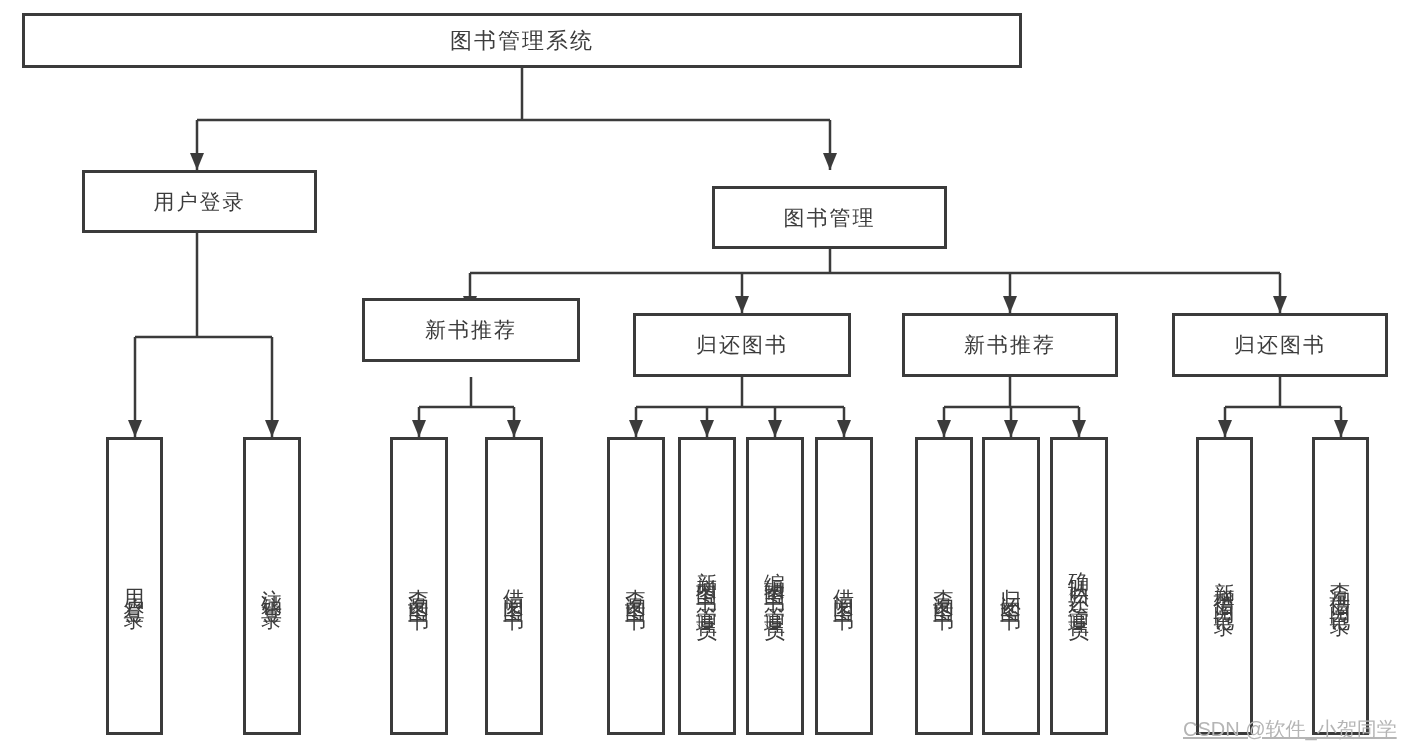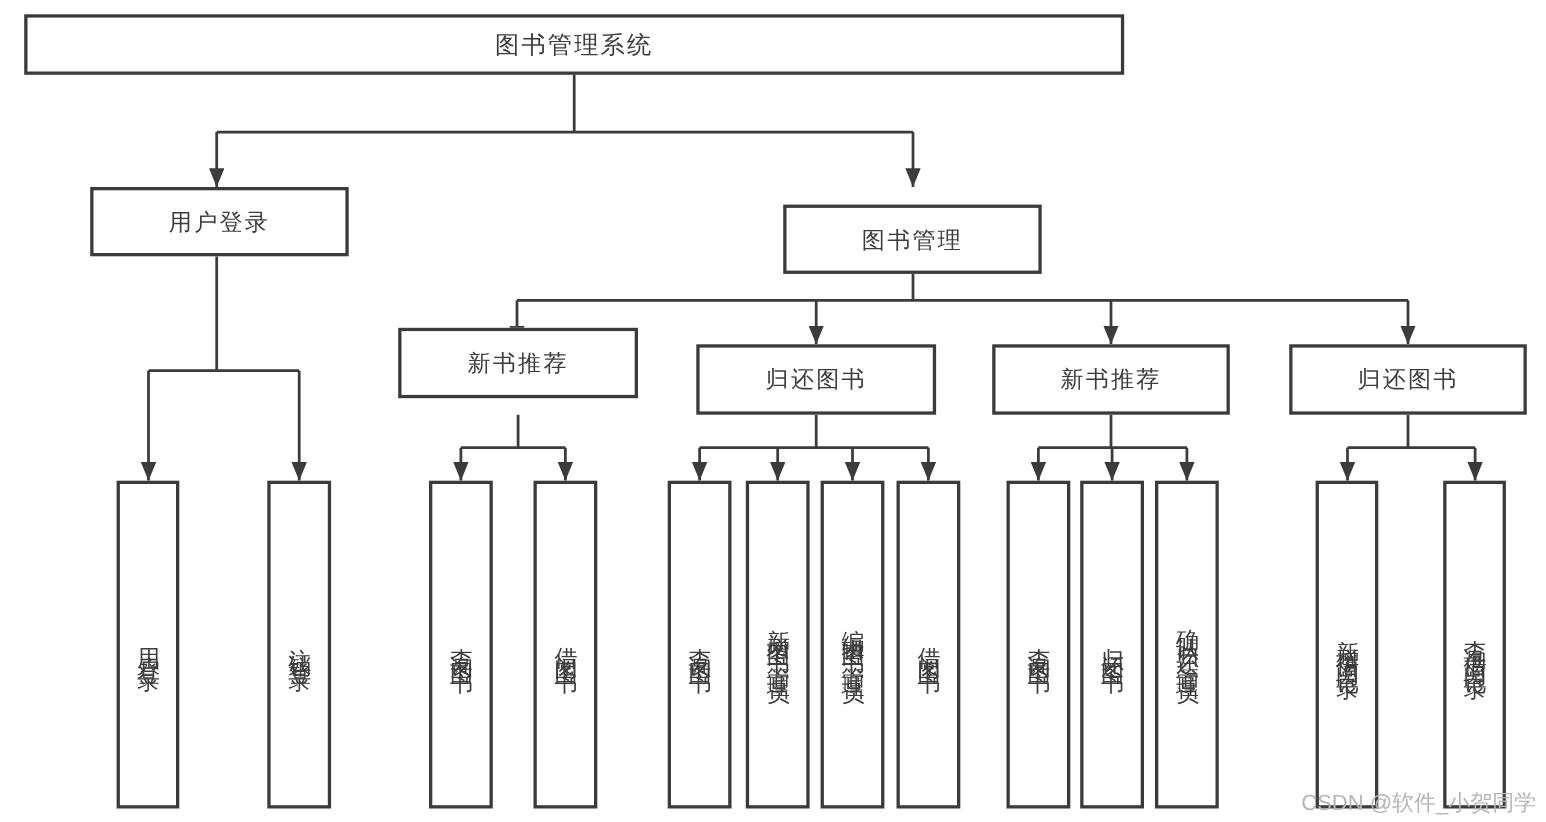--- a/index.html
+++ b/index.html
@@ -17,21 +17,21 @@
     color:var(--text);
   }
   .box.h span{font-size:21px;letter-spacing:2px;white-space:nowrap;}
   .box.root span{font-size:22px;}
   .box.v span{
     writing-mode:vertical-rl;text-orientation:mixed;
     font-size:21px;letter-spacing:7px;line-height:1;white-space:nowrap;
   }
   .watermark{
     position:absolute;z-index:5;left:1183px;top:716px;
-    color:var(--wm);font-size:20px;white-space:nowrap;
+    color:var(--wm);font-size:20px;white-space:nowrap;text-decoration:underline;
   }
 </style>
 </head>
 <body>
 
 <div class="canvas">
 
   <svg class="wires" width="1405" height="747" viewBox="0 0 1405 747">
     <defs>
       <marker id="arw" markerUnits="userSpaceOnUse" markerWidth="18" markerHeight="16" refX="17" refY="7" orient="auto">

